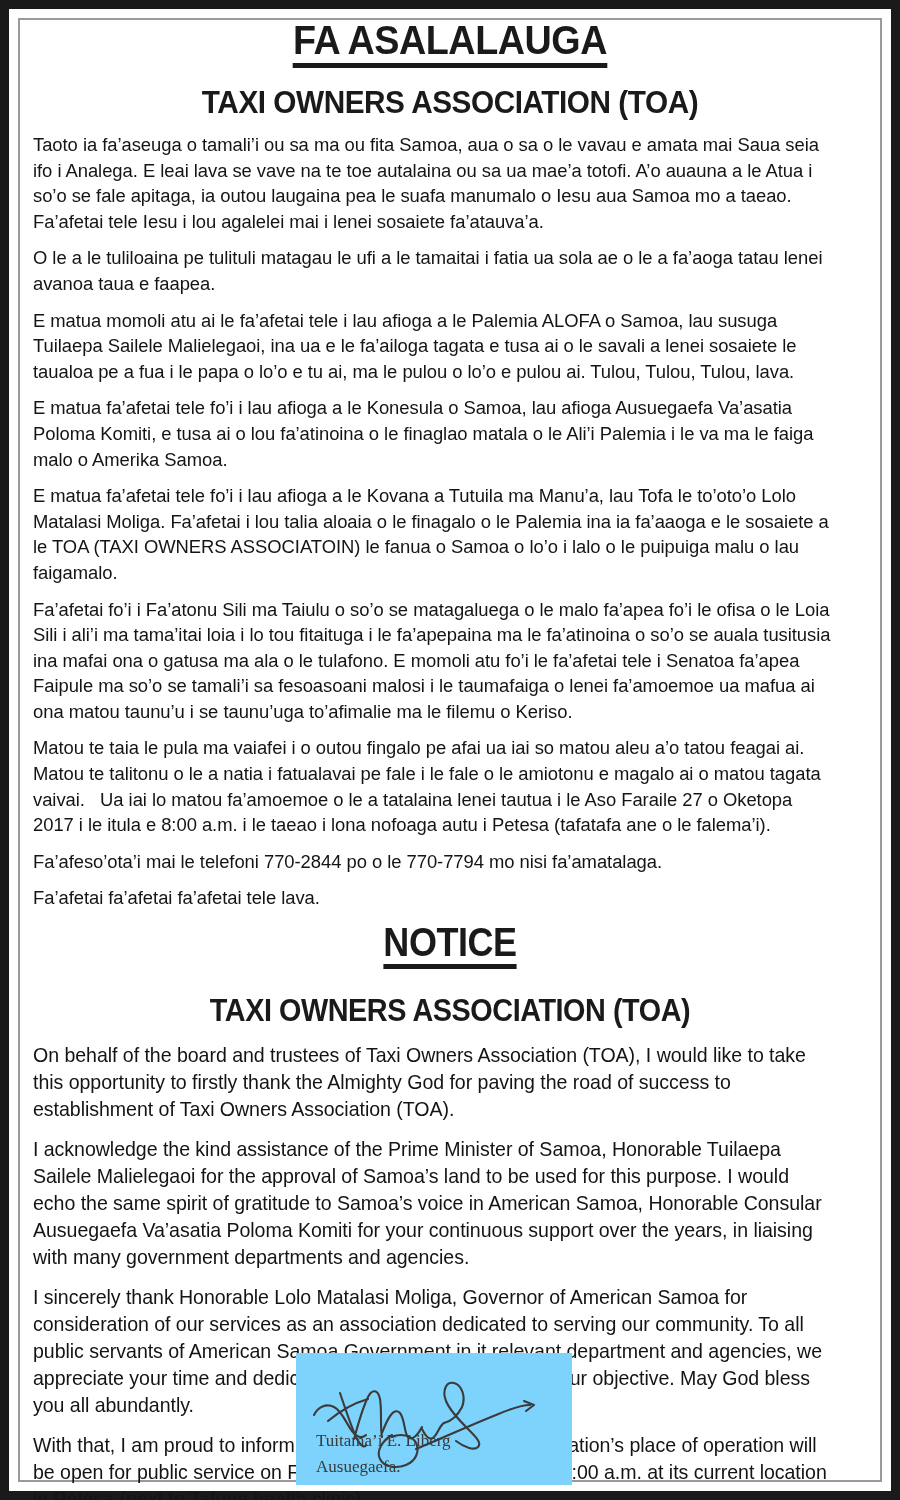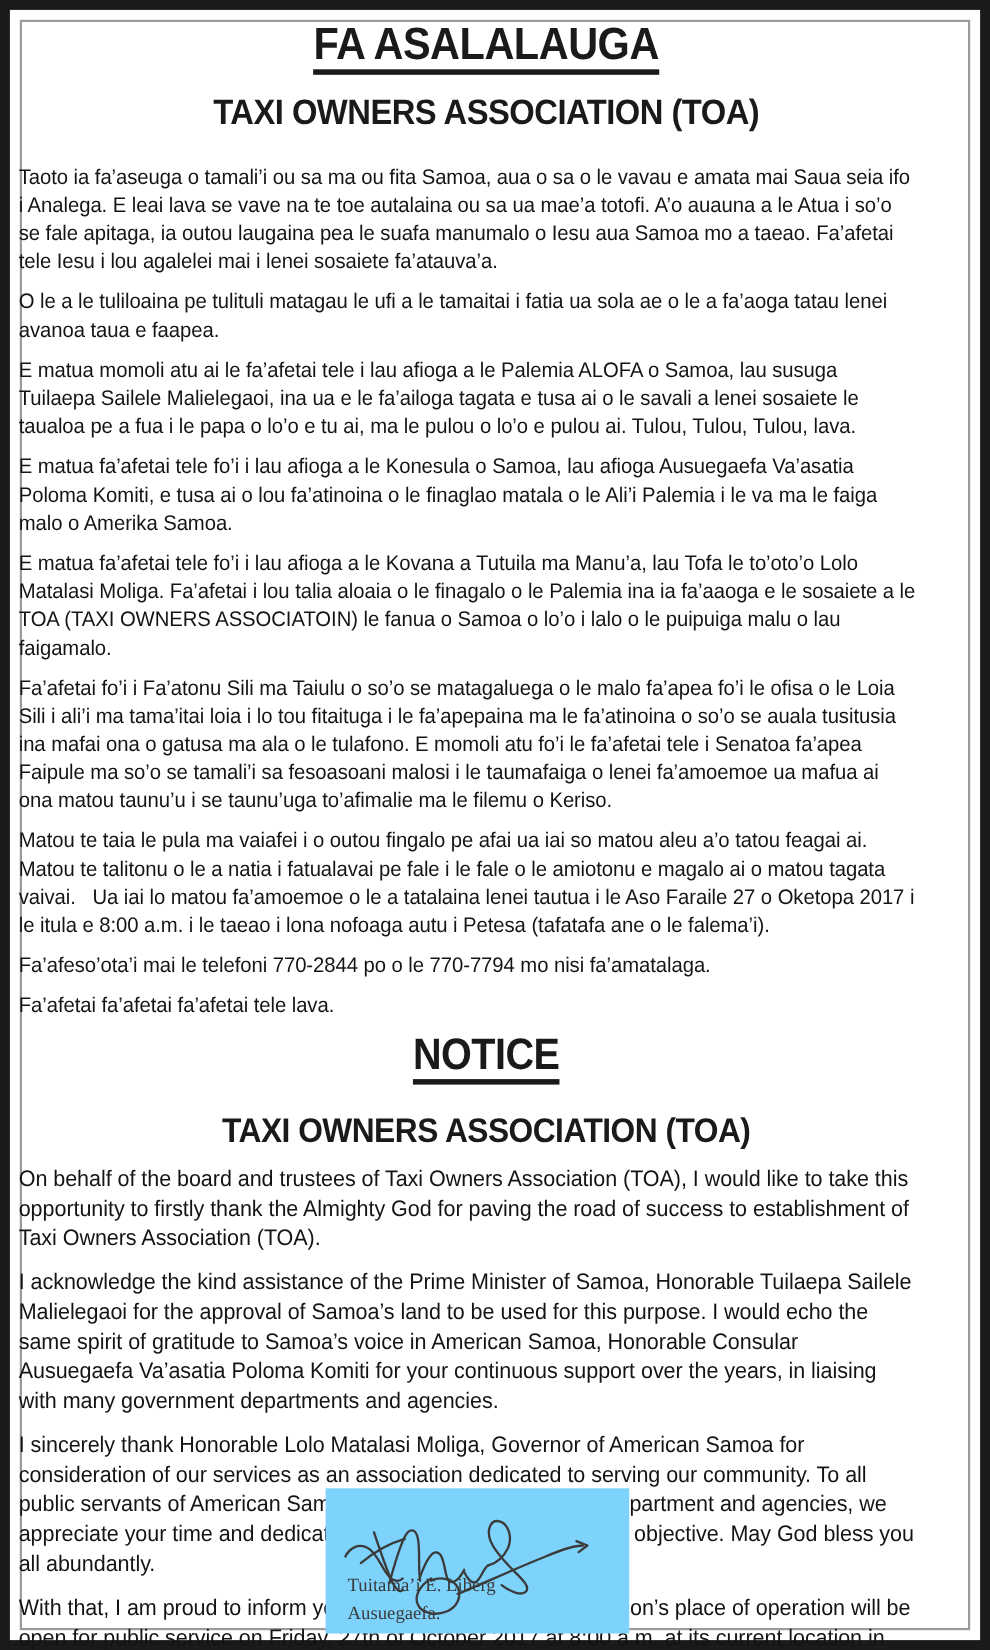--- a/index.html
+++ b/index.html
@@ -37,21 +37,21 @@
     pointer-events: none;
   }
 
   #page {
     position: absolute;
     left: 0;
     top: 0;
     width: 900px;
     height: 1240px;
     box-sizing: border-box;
-    padding: 14px 33px 0 17px;
+    padding: 14px 33px 0 33px;
   }
 
   
   .display-heading {
     text-align: center;
     font-family: "Liberation Sans Narrow", "Liberation Sans", sans-serif;
     font-weight: bold;
     letter-spacing: -0.5px;
     line-height: 1.0;
     color: #1a1a1a;
@@ -86,21 +86,21 @@
     margin: 10px 0 0 0;
     transform: scaleX(0.90);
   }
   .h-notice-sub {
     font-size: 31px;
     margin: 26px 0 0 0;
     transform: scaleX(0.93);
   }
 
   
-  .body-block { margin-top: 31px; }
+  .body-block { margin-top: 14px; }
 
   p.para {
     font-family: "Liberation Sans Narrow", "Liberation Sans", sans-serif;
     color: #141414;
     margin: 0 0 11px 0;
     text-align: left;
     transform: scaleX(0.96);
     transform-origin: left center;
   }
   .sam p.para {

